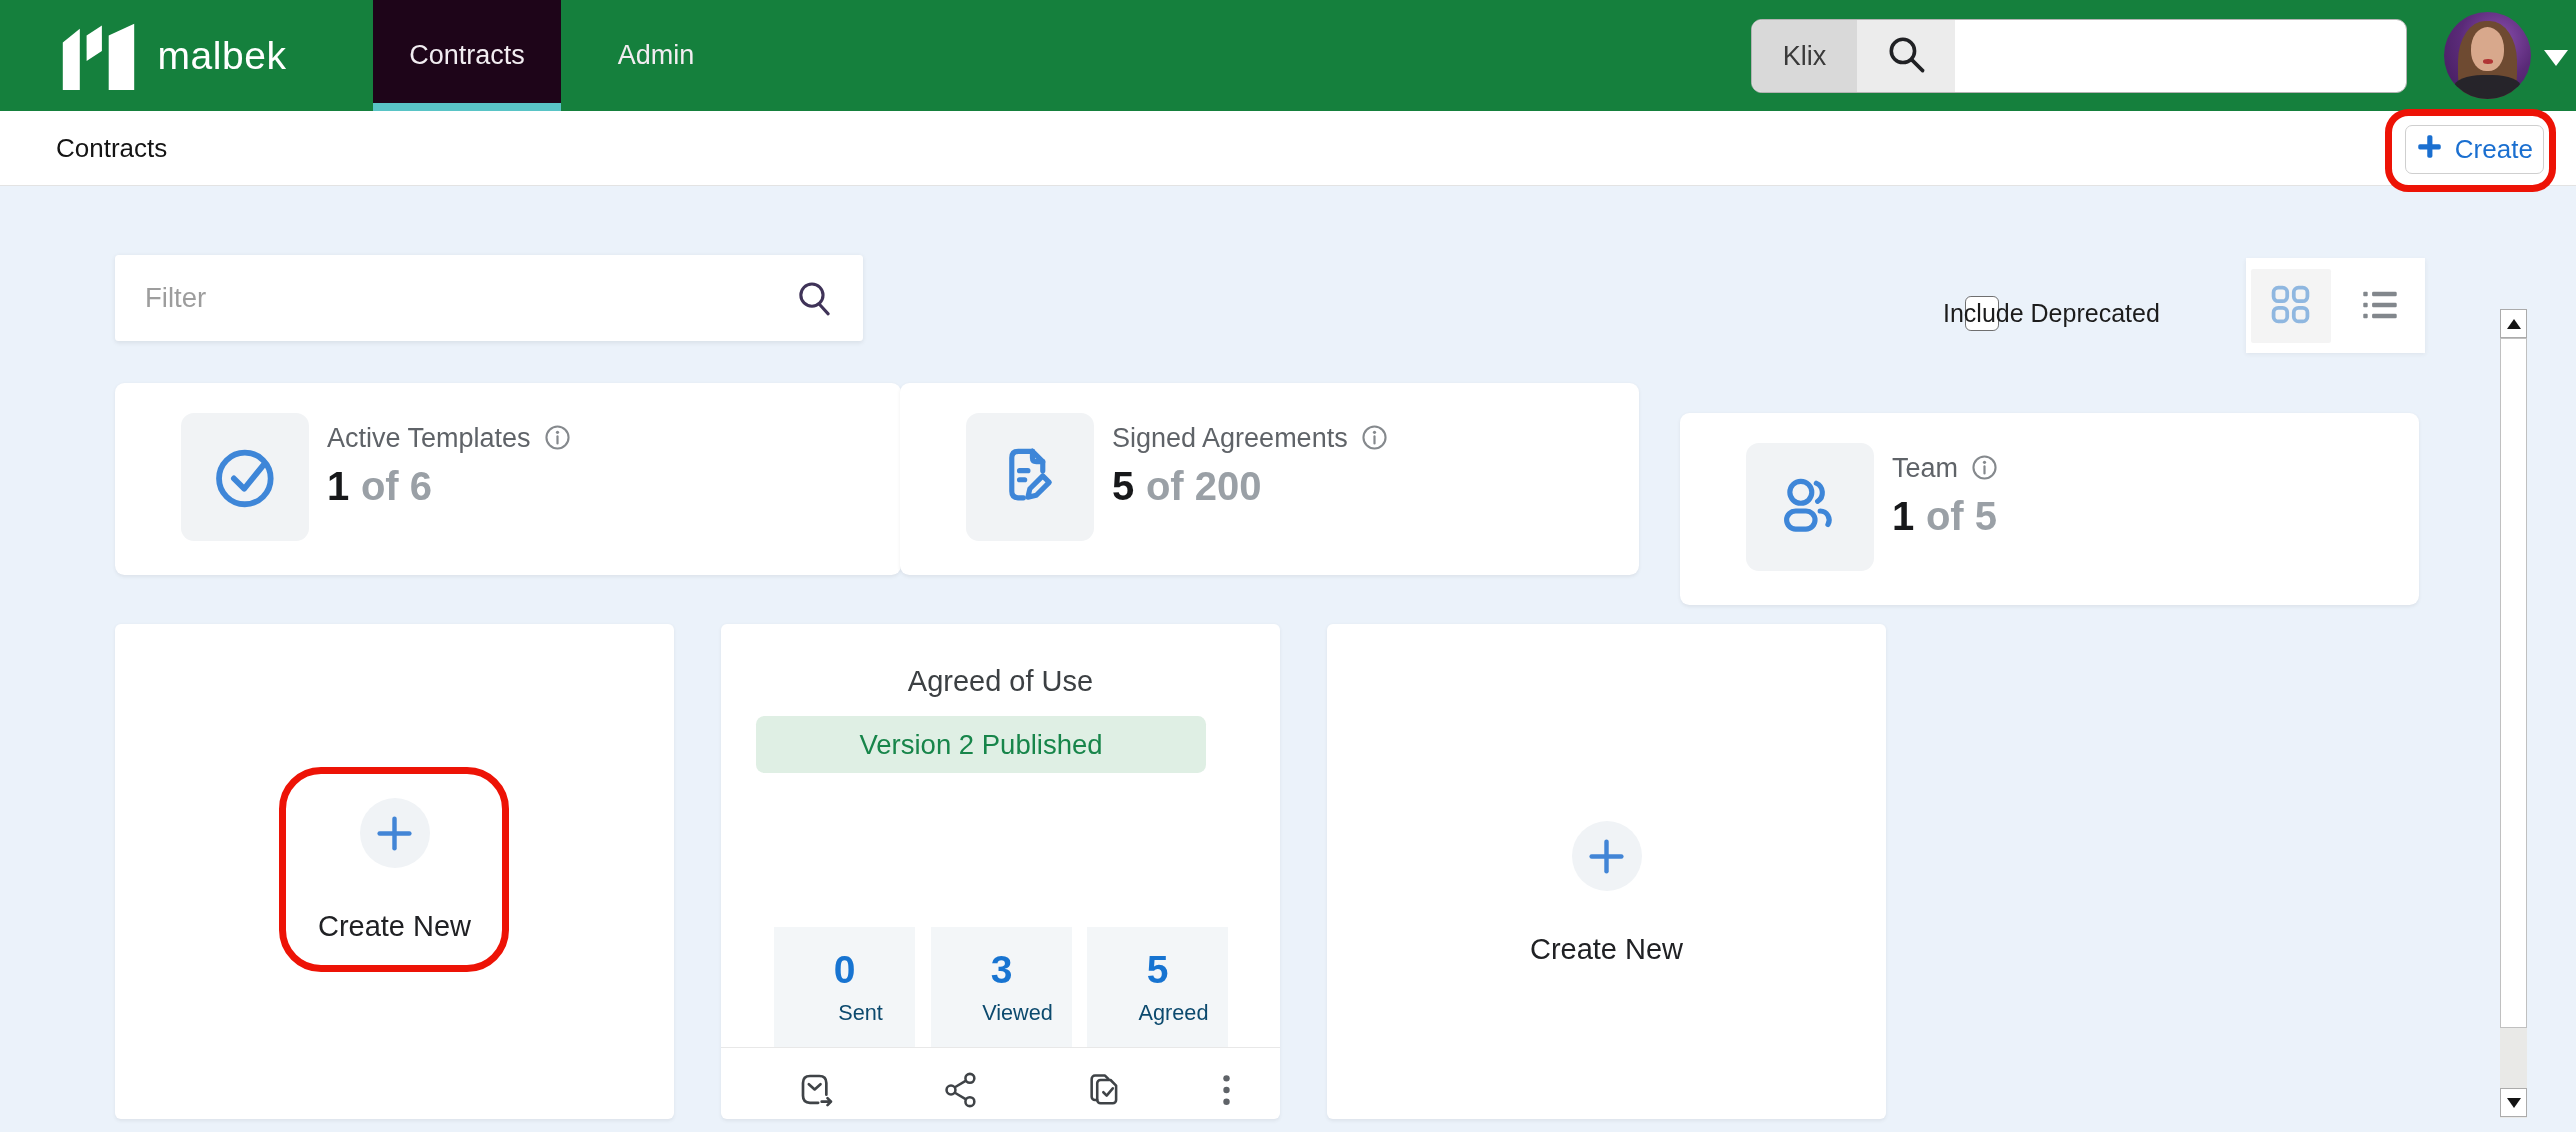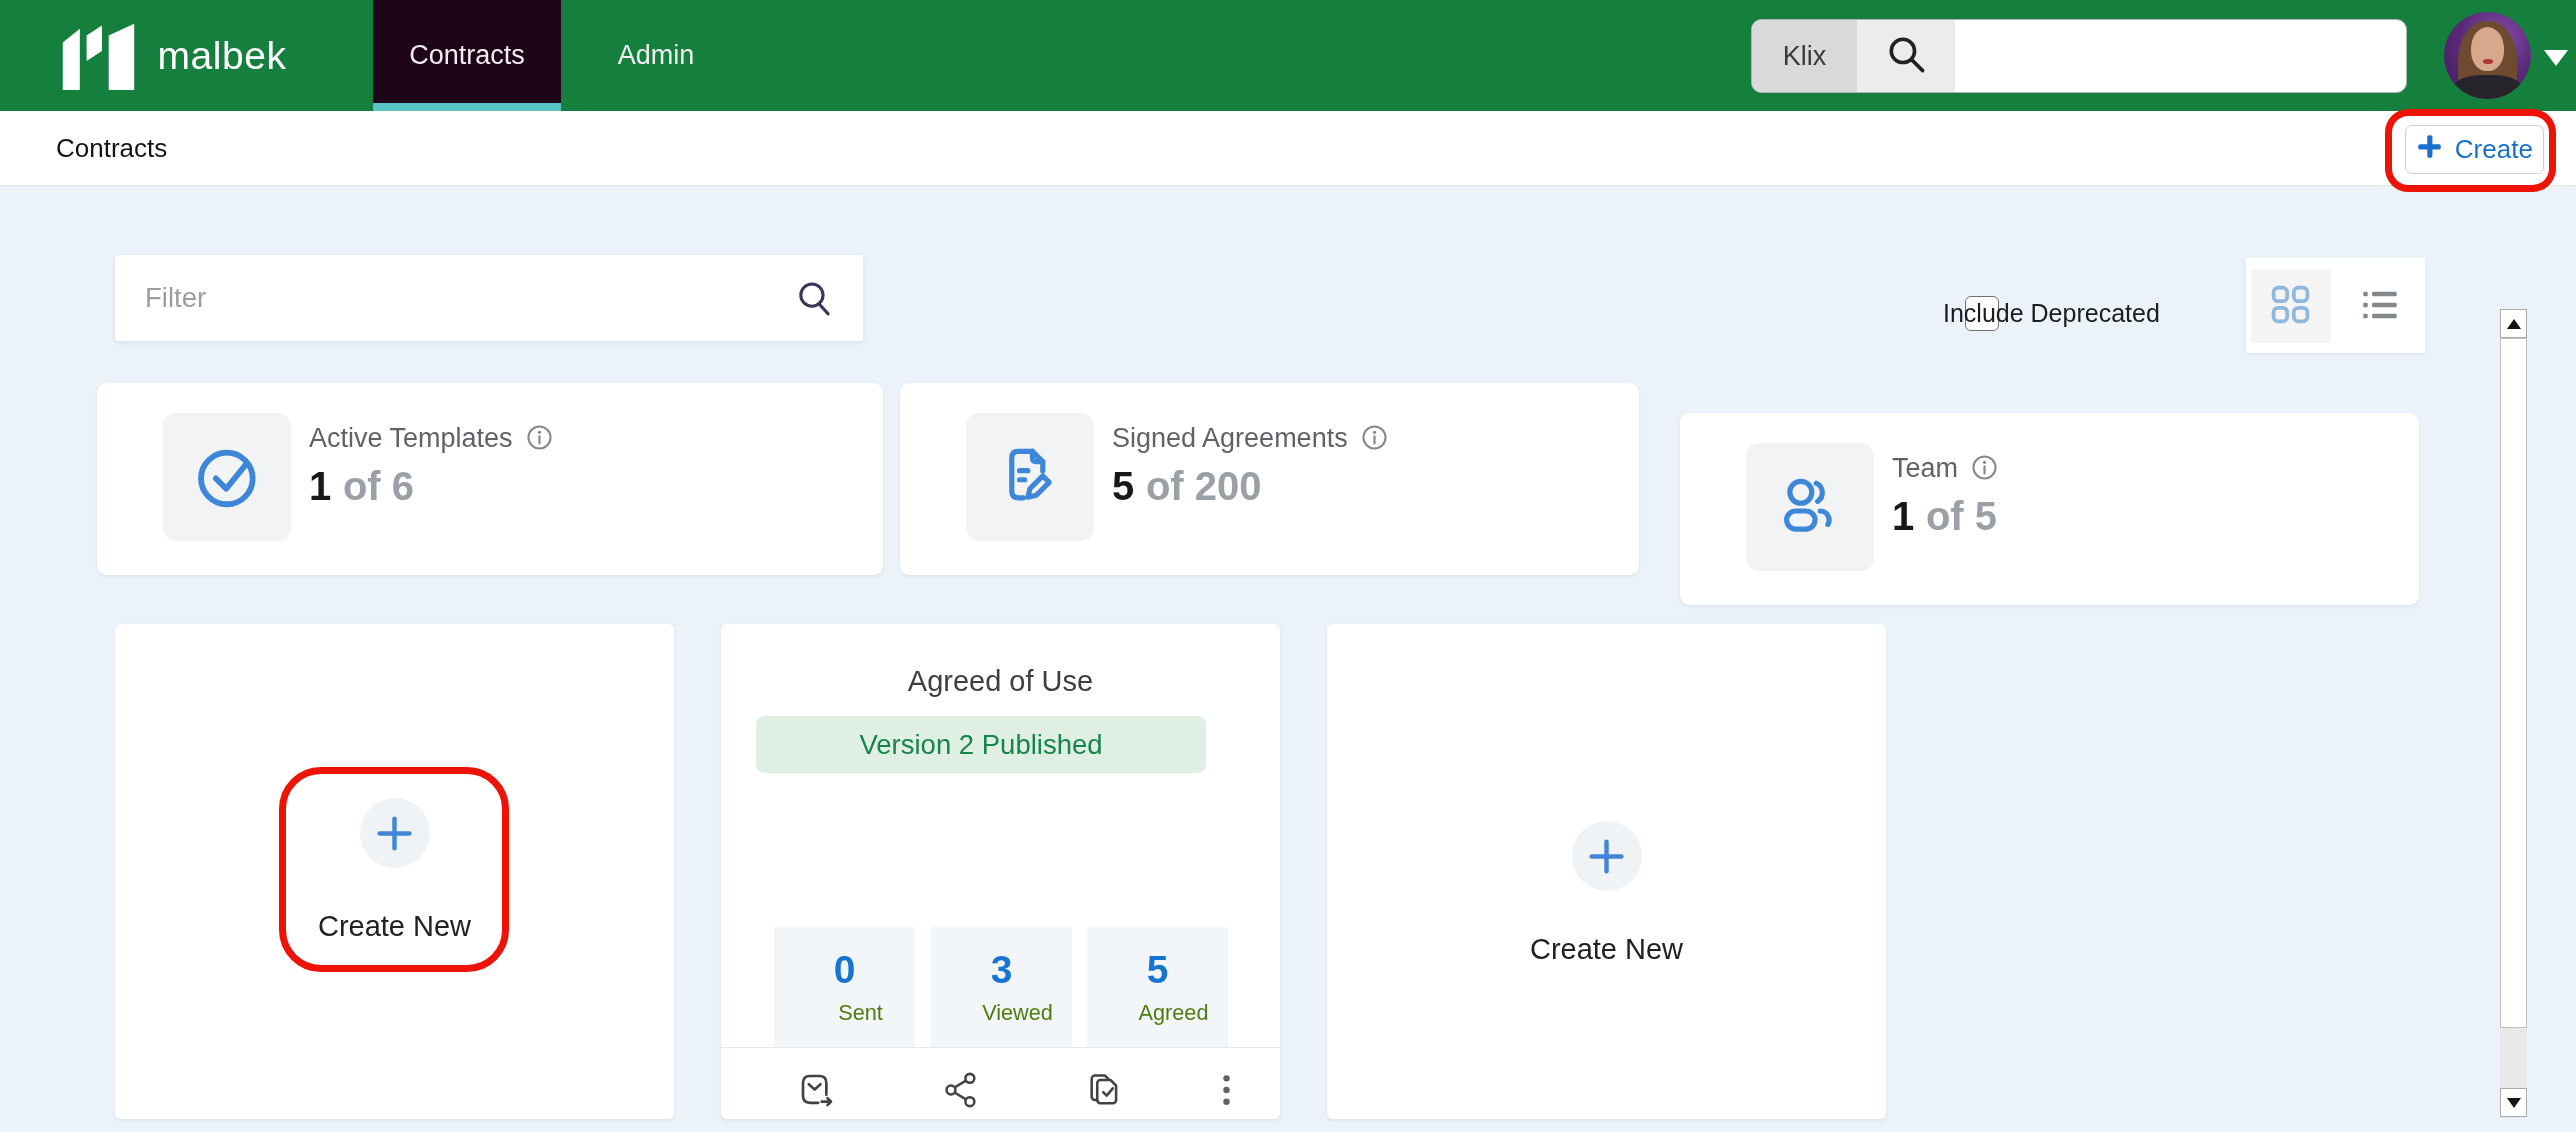--- a/index.html
+++ b/index.html
@@ -56,21 +56,21 @@
   .cb-label { position:absolute; left:1943px; top:296px; height:35px; display:flex; align-items:center;
               font-size:25px; color:#1c1c1c; }
   .view-toggle { position:absolute; left:2246px; top:258px; width:179px; height:95px; background:#ffffff;
                  box-shadow:0 1.8px 4.7px rgba(60,64,67,.08); display:flex; align-items:center; justify-content:space-around; }
   .vt-btn { width:80px; height:74px; display:flex; align-items:center; justify-content:center; cursor:pointer; border-radius:2.3px; }
   .vt-active { background:#F4F4F4; }
 
   
   .statcard { position:absolute; top:383px; height:192px; background:#ffffff; border-radius:9.4px;
               box-shadow:0 1.2px 3.5px rgba(60,64,67,.08); }
-  .stat-1 { left:97px; width:786px; }
+  .stat-1 { left:115px; width:786px; }
   .stat-2 { left:900px; width:739px;padding-left:9px; }
   .stat-3 { left:1680px; width:739px;margin-top:30px; }
   .stat-tile { position:absolute; left:66px; top:30px; width:128px; height:128px; background:#F1F3F5;
                border-radius:13px; display:flex; align-items:center; justify-content:center; }
   .stat-titlerow { position:absolute; left:212px; top:40px; display:flex; align-items:center; gap:13px; }
   .stat-title { font-size:27px; color:#5F6368; }
   .stat-valuerow { position:absolute; left:212px; top:81px; display:flex; align-items:baseline; gap:11.7px; }
   .stat-value { font-size:40px; font-weight:700; color:#17181A; }
   .stat-suffix { font-size:40px; font-weight:700; color:#9AA0A6; }
 
@@ -85,21 +85,21 @@
   .cb-top-2 { top:197px; }
   .plus-circle { width:70px; height:70px; border-radius:50%; background:#F0F3F6; display:flex; align-items:center; justify-content:center; }
   .createblock .label { margin-top:42px; font-size:29px; color:#202124; }
 
   .tou-title { position:absolute; left:0; top:41px; width:100%; text-align:center; font-size:29px; color:#3C4043; }
   .tou-badge { position:absolute; left:35px; top:92px; width:450px; height:57px; background:#DFEFE4; border-radius:8.2px;
                display:flex; align-items:center; justify-content:center; font-size:27.5px; font-weight:400; color:#17854A; }
   .tou-stat { position:absolute; top:303px; width:141px; height:120px; background:#F3F6F8;
               display:flex; flex-direction:column; align-items:center; justify-content:center; gap:8.2px; }
   .tou-stat .num { font-size:39px; font-weight:700; color:#1774D1; }
-  .tou-stat .lbl { font-size:21.7px; font-weight:500; color:#4d7c0f;margin-left:32px; }
+  .tou-stat .lbl { font-size:21.7px; font-weight:500; color:#0c4a6e;margin-left:32px; }
   .tou-s1 { left:53px; } .tou-s2 { left:210px; } .tou-s3 { left:366px; }
   .tou-footer { position:absolute; left:0; top:423px; width:100%; height:71px; border-top:1.2px solid #E8E8E8; }
   .tou-icon { position:absolute; top:19px; width:42px; height:46px; display:flex; align-items:center; justify-content:center; cursor:pointer; }
 
   
   .annotation { border:7.6px solid #ED1306; background:transparent; pointer-events:none; }
   .ann-create { left:2385px; top:109px; width:171px; height:83px; border-radius:23.4px; }
   .ann-createnew { left:279px; top:767px; width:230px; height:205px; border-radius:42px; }
 
   

